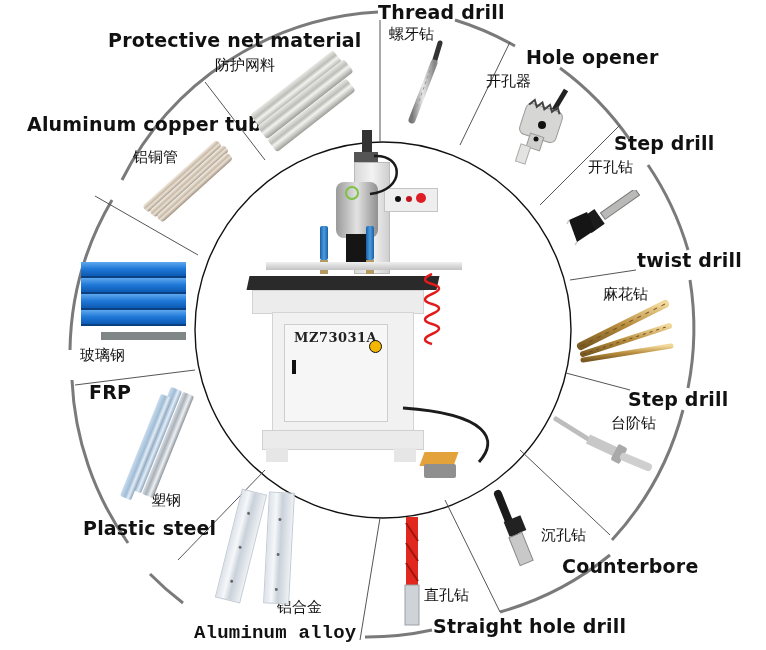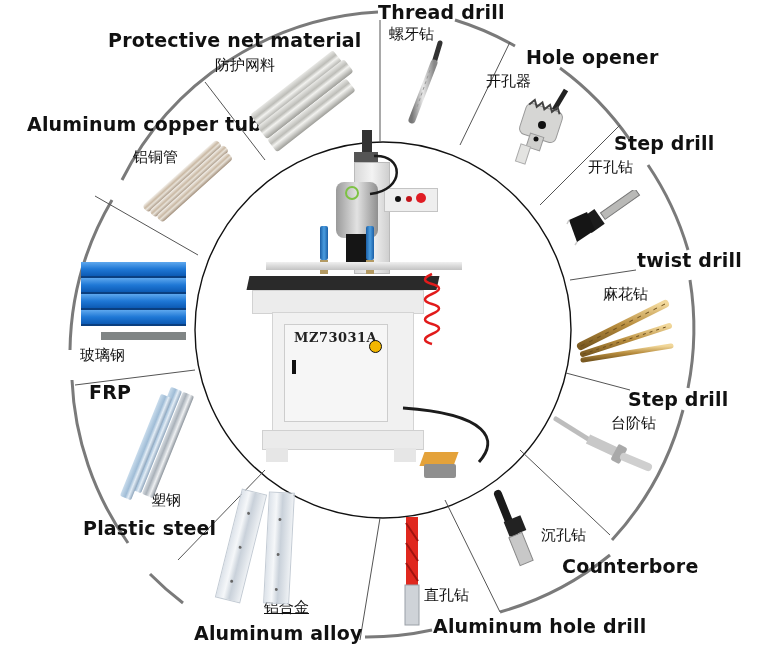--- a/index.html
+++ b/index.html
@@ -94,25 +94,25 @@
 
   <div class="label-en" style="left:637px; top:251px;">twist drill</div>
   <div class="label-zh" style="left:603px; top:277px;margin-top:10px;">麻花钻</div>
 
   <div class="label-en" style="left:628px; top:390px;">Step drill</div>
   <div class="label-zh" style="left:611px; top:416px;">台阶钻</div>
 
   <div class="label-en" style="left:562px; top:557px;">Counterbore</div>
   <div class="label-zh" style="left:541px; top:528px;">沉孔钻</div>
 
-  <div class="label-en" style="left:433px; top:617px;">Aluminum hole drill</div>
+  <div class="label-en" style="left:433px; top:617px;">Straight hole drill</div>
   <div class="label-zh" style="left:424px; top:588px;">直孔钻</div>
 
-  <div class="label-en" style="left:194px; top:624px;">Aluminum alloy</div>
-  <div class="label-zh" style="left:264px; top:600px;text-decoration:underline;">铝合金</div>
+  <div class="label-en" style="left:194px; top:624px;font-family:Liberation Mono, monospace;">Aluminum alloy</div>
+  <div class="label-zh" style="left:277px; top:600px;">铝合金</div>
 
   <div class="label-en" style="left:83px; top:519px;text-align:right;">Plastic steel</div>
   <div class="label-zh" style="left:151px; top:493px;">塑钢</div>
 
   <div class="label-en" style="left:89px; top:370px;margin-top:13px;">FRP</div>
   <div class="label-zh" style="left:80px; top:348px;">玻璃钢</div>
 
   <div class="label-en" style="left:27px; top:115px;">Aluminum copper tube</div>
   <div class="label-zh" style="left:133px; top:150px;font-family:Liberation Serif, serif;">铝铜管</div>
 

